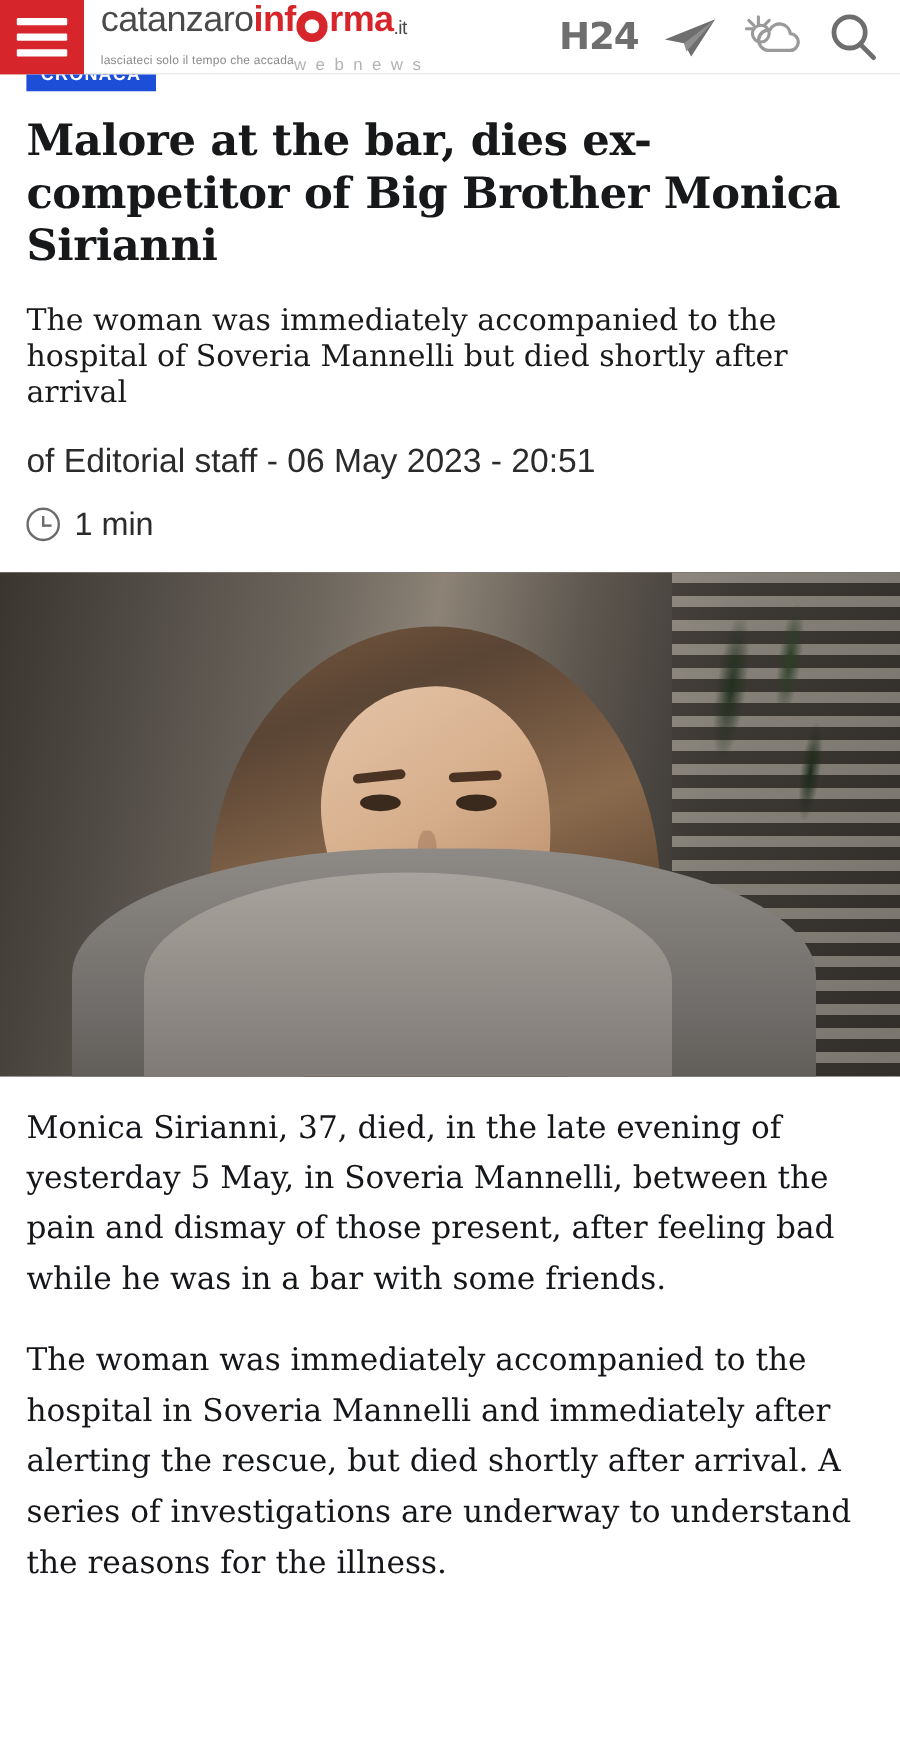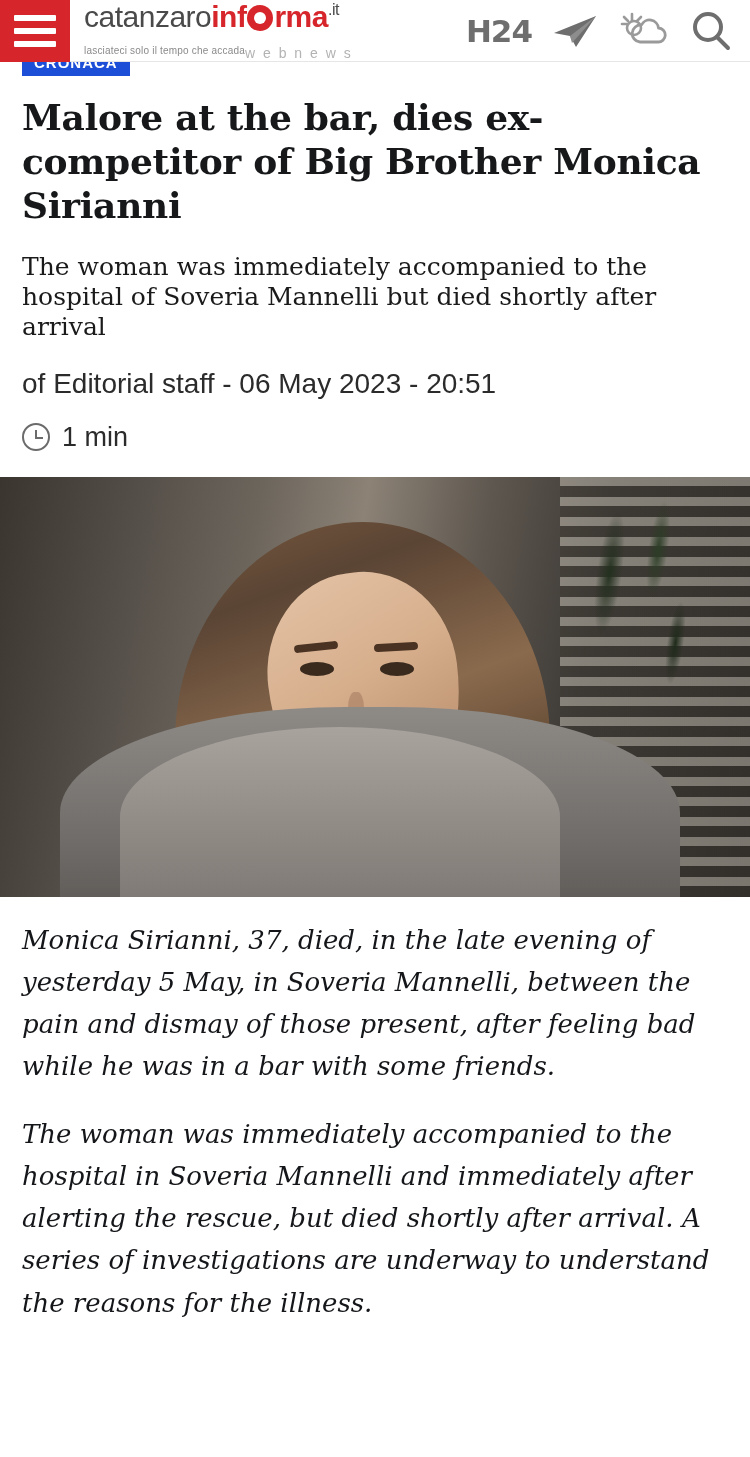--- a/index.html
+++ b/index.html
@@ -50,21 +50,21 @@
     padding-left: 14px;
     line-height: 1;
   }
   .brand-top {
     font-size: 30px;
     letter-spacing: -0.5px;
     color: #3a3a3a;
     font-weight: 400;
     white-space: nowrap;
     display: flex;
-    align-items: flex-start;
+    align-items: flex-end;
   }
   .brand-top .b-cat { color: #4a4a4a; }
   .brand-top .b-inf { color: #d7262b; font-weight: 700; }
   .brand-top .b-orb {
     display: inline-block;
     width: 26px; height: 26px;
     border-radius: 50%;
     background: #d7262b;
     position: relative;
     margin: 0 1px;
@@ -296,21 +296,20 @@
     background: linear-gradient(180deg, #a9a39d 0%, #7d7873 100%);
   }
 
   
   .body-text {
     padding: 22px 22px 0 22px;
     font-family: "DejaVu Serif", serif;
     font-size: 26px;
     line-height: 1.62;
     color: #141619;
-    font-style: italic;
   }
   .body-text p { margin-bottom: 26px; }
 </style>
 </head>
 <body>
 
 <div class="page">
 
   <div class="header">
 

